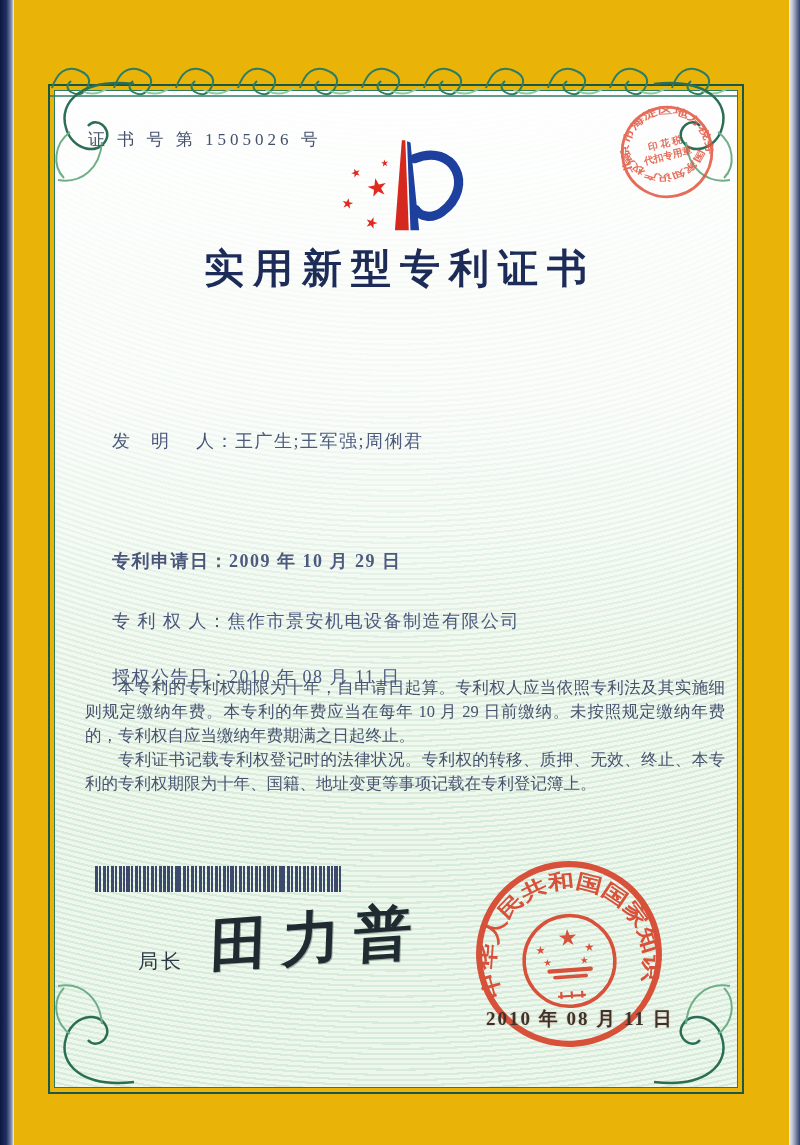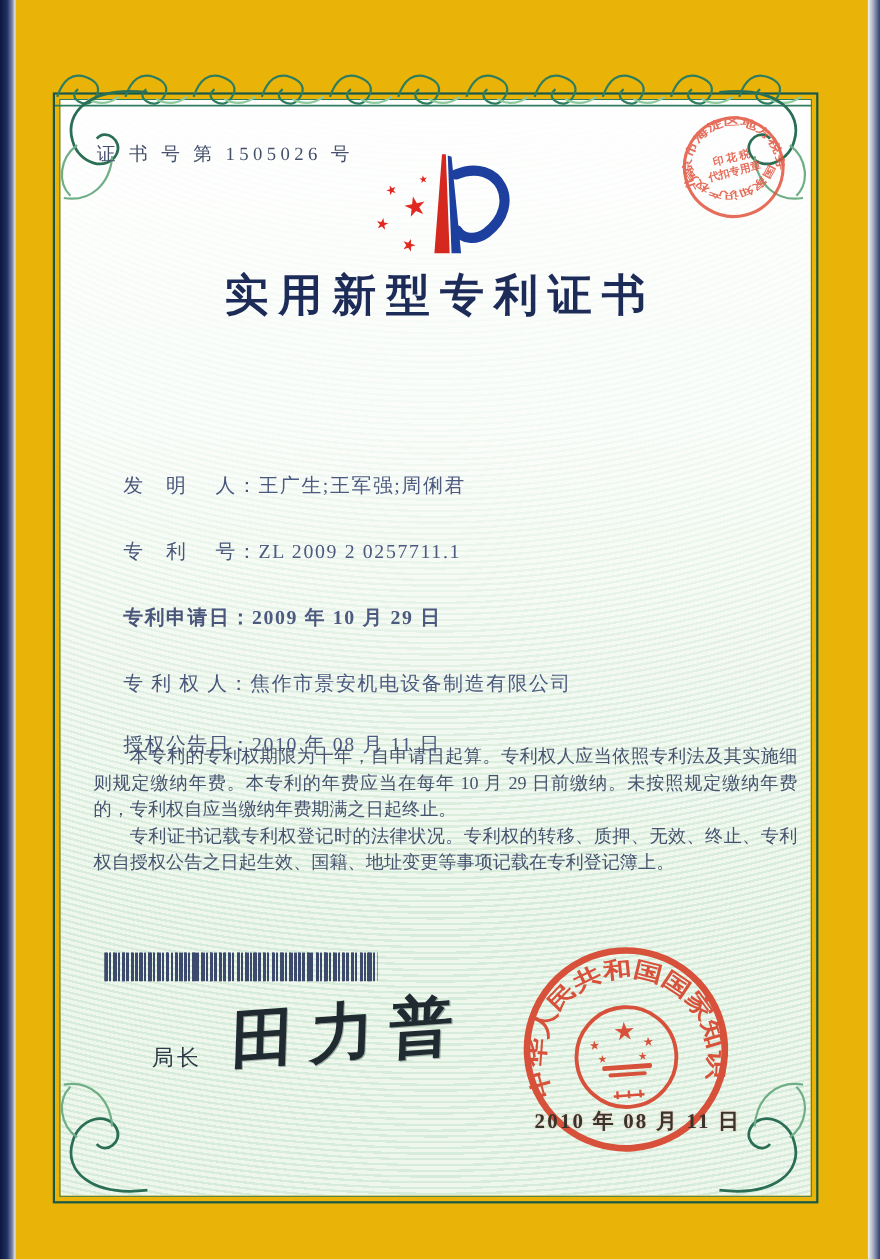--- a/index.html
+++ b/index.html
@@ -115,36 +115,33 @@
     <polygon points="128,12 134,12 140,168 116,168" fill="#d5281e"></polygon>
     <polygon points="137,14 143,16 158,168 143,168" fill="#1d3f9e"></polygon>
     <path d="M150,44 C218,16 256,92 198,136 C180,149 160,145 152,132" fill="none" stroke="#1d3f9e" stroke-width="16" stroke-linecap="round"></path>
   </svg>
 
   <div class="title">实用新型专利证书</div>
 
   <div class="field-row" style="top:408px;">
     <span class="flabel">发　明　 人：</span><span class="fvalue">王广生;王军强;周俐君</span>
   </div>
-  <div class="field-row" style="top:468px;">
-    <span class="flabel">专　利　 号：</span><span class="fvalue">ZL 2009 2 0257711.1</span>
-  </div>
   <div class="field-row" style="top:528px;font-weight:bold;">
     <span class="flabel">专利申请日：</span><span class="fvalue">2009 年 10 月 29 日</span>
   </div>
   <div class="field-row" style="top:588px;">
     <span class="flabel">专 利 权 人：</span><span class="fvalue">焦作市景安机电设备制造有限公司</span>
   </div>
   <div class="field-row" style="top:644px;">
     <span class="flabel">授权公告日：</span><span class="fvalue">2010 年 08 月 11 日</span>
   </div>
 
   <div class="paras">
     <p>本专利的专利权期限为十年，自申请日起算。专利权人应当依照专利法及其实施细则规定缴纳年费。本专利的年费应当在每年 10 月 29 日前缴纳。未按照规定缴纳年费的，专利权自应当缴纳年费期满之日起终止。</p>
-    <p>专利证书记载专利权登记时的法律状况。专利权的转移、质押、无效、终止、专利权自授权公告之日起生效、国籍、地址变更等事项记载在专利登记簿上。</p>
+    <p>专利证书记载专利权登记时的法律状况。专利权的转移、质押、无效、终止、本专利的专利权期限为十年、国籍、地址变更等事项记载在专利登记簿上。</p>
   </div>
 
   <div class="barcode"></div>
 
   <div class="sig-label">局长</div>
   <div class="sig-name">田力普</div>
 
   <svg class="seal" viewBox="0 0 220 220">
     <circle cx="110" cy="110" r="103" fill="none" stroke="#d6452e" stroke-width="7"></circle>
     <defs>

